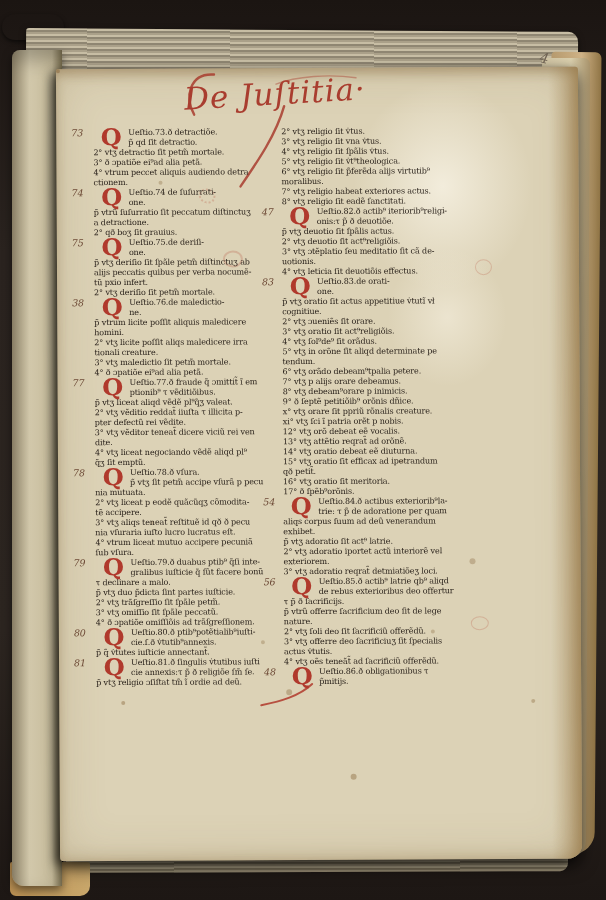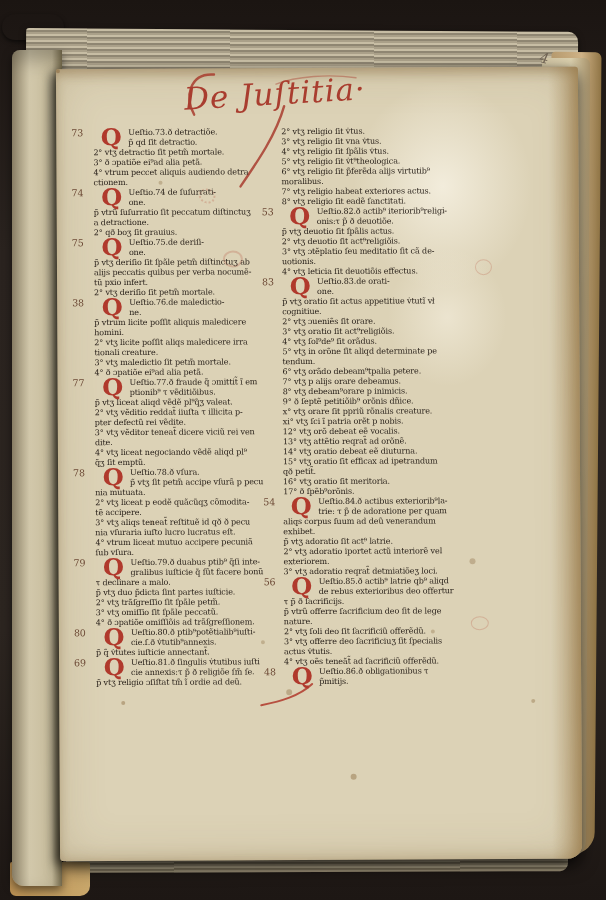--- a/index.html
+++ b/index.html
@@ -59,21 +59,21 @@
   
   .col{position:absolute;top:59px;font-size:8px;line-height:10px;color:var(--ink);
     letter-spacing:-.1px;}
   .col.left{left:37px;width:197px;}
   .col.right{left:225px;width:228px;}
   .tline{height:10px;white-space:nowrap;}
   .qblock{position:relative;height:20px;margin-left:4px;}
   .qcap{position:absolute;left:1px;top:-2px;width:26px;height:21px;text-align:center;
     font-size:23px;line-height:22px;font-weight:bold;color:var(--red);transform:scaleX(1.05);}
   .qhead{height:10px;line-height:10px;padding-left:31px;white-space:nowrap;}
-  .qnum{position:absolute;top:0;width:20px;font-size:9.5px;color:var(--margin-ink);}
+  .qnum{position:absolute;top:0;width:20px;font-size:9.5px;font-style:italic;color:var(--margin-ink);}
   .col.left .qnum{left:-26px;}
   .col.right .qnum{left:-24px;}
   .flourish-86{position:absolute;left:198px;top:612px;overflow:visible;}
 </style>
 </head>
 <body>
 
 <div class="photo">
   <div class="headband"></div>
   <div class="top-edges"></div>
@@ -186,38 +186,38 @@
         <div class="tline">3° vtʒ omiſſio ſit ſpãle peccatũ.</div>
         <div class="tline">4° ð ɔpatiõe omiſſiõis ad trãſgreſſionem.</div>
         <div class="qblock">
           <span class="qnum">80</span>
           <span class="qcap">Q</span>
           <div class="qhead">Ueſtio.80.ð ptib⁹potẽtialib⁹iuſti-</div>
           <div class="qhead">cie.ſ.ð v̇tutib⁹annexis.</div>
         </div>
         <div class="tline">p̃ q̃ v̇tutes iuſticie annectant̃.</div>
         <div class="qblock">
-          <span class="qnum">69</span>
+          <span class="qnum">81</span>
           <span class="qcap">Q</span>
           <div class="qhead">Ueſtio.81.ð ſingulis v̇tutibus iuſti</div>
           <div class="qhead">cie annexis:τ p̃ ð religiõe ſm̃ ſe.</div>
         </div>
         <div class="tline">p̃ vtʒ religio ɔſiſtat tm̃ ĩ ordie ad deũ.</div>
       </div>
     <div class="col right">
         <div class="tline">2° vtʒ religio ſit v̇tus.</div>
         <div class="tline">3° vtʒ religio ſit vna v̇tus.</div>
         <div class="tline">4° vtʒ religio ſit ſpãlis v̇tus.</div>
         <div class="tline">5° vtʒ religio ſit v̇t⁹theologica.</div>
         <div class="tline">6° vtʒ religio ſit p̃ferẽda alijs virtutib⁹</div>
         <div class="tline">moralibus.</div>
         <div class="tline">7° vtʒ religio habeat exteriores actus.</div>
         <div class="tline">8° vtʒ religio ſit eadẽ ſanctitati.</div>
         <div class="qblock">
-          <span class="qnum">53</span>
+          <span class="qnum">47</span>
           <span class="qcap">Q</span>
           <div class="qhead">Ueſtio.82.ð actib⁹ iteriorib⁹religi-</div>
           <div class="qhead">onis:τ p̃ ð deuotiõe.</div>
         </div>
         <div class="tline">p̃ vtʒ deuotio ſit ſpãlis actus.</div>
         <div class="tline">2° vtʒ deuotio ſit act⁹religiõis.</div>
         <div class="tline">3° vtʒ ɔtẽplatio ſeu meditatio ſit cã de-</div>
         <div class="tline">uotionis.</div>
         <div class="tline">4° vtʒ leticia ſit deuotiõis effectus.</div>
         <div class="qblock">

